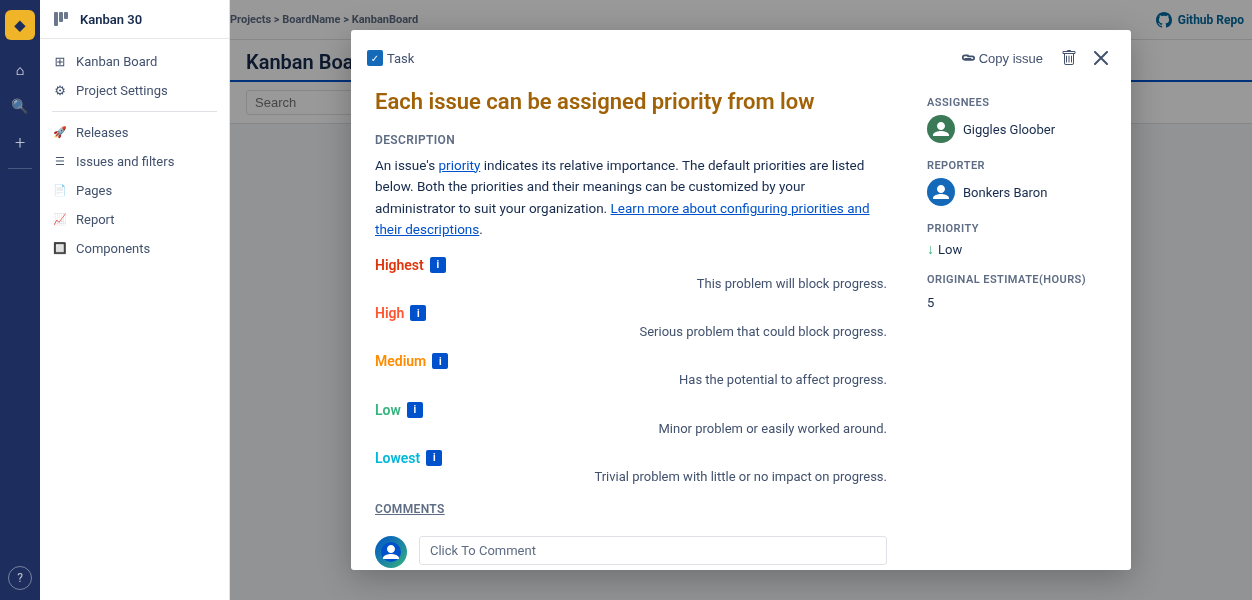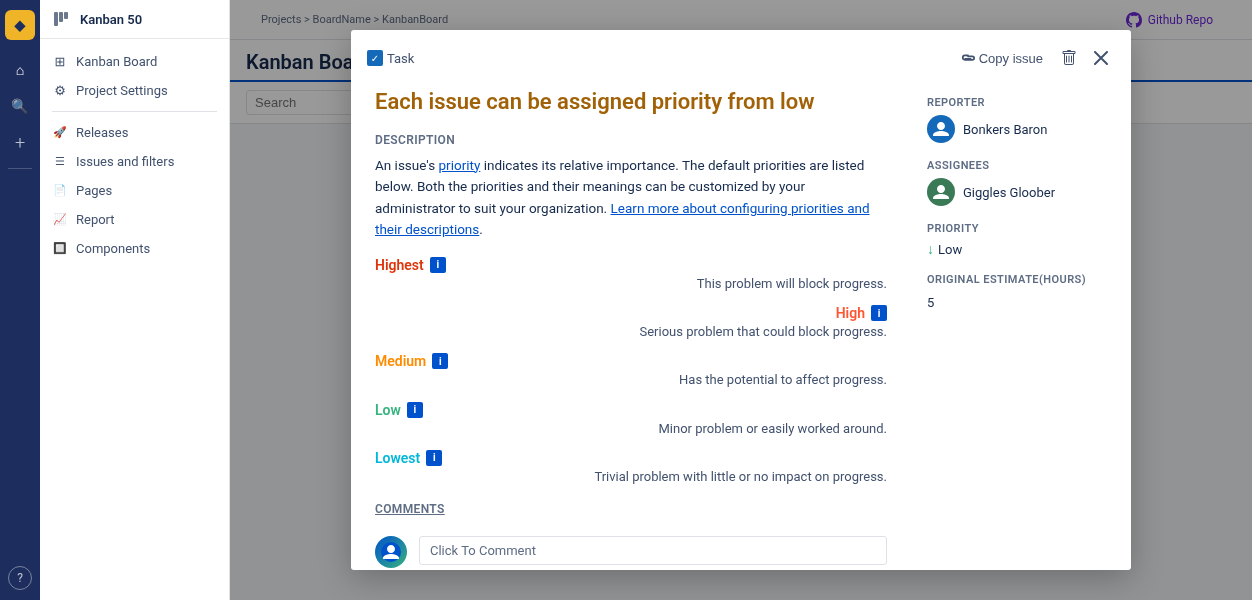--- a/index.html
+++ b/index.html
@@ -71,31 +71,32 @@
     
     .main-content {
       flex: 1;
       background: #f4f5f7;
       position: relative;
       height: 600px;
       overflow: hidden;
     }
     .top-bar {
       background: #fff;
-      padding: 0 31px;
+      padding: 0 0;
       height: 40px;
       display: flex;
       align-items: center;
       justify-content: space-between;
       border-bottom: 1px solid #dfe1e6;
+      font-weight: bold;
     }
     .breadcrumb { font-size: 11px; color: #5e6c84; }
     .github-btn {
       display: flex; align-items: center; gap: 6px;
-      font-size: 12px; color: #6d28d9;
+      font-size: 12px; color: #0369a1;
       cursor: pointer;
       padding: 4px 8px;
       border-radius: 3px;
     }
     .board-toolbar {
       padding: 8px 16px;
       background: #fff;
       border-bottom: 1px solid #dfe1e6;
       display: flex; align-items: center; gap: 8px;
     }
@@ -222,21 +223,21 @@
     .priority-item {
       margin-bottom: 12px;
     }
     .priority-name {
       font-size: 14px;
       font-weight: 600;
       margin-bottom: 2px;
       display: flex; align-items: center; gap: 6px;
     }
     .priority-name.highest { color: #de350b; }
-    .priority-name.high { color: #ff5630; justify-content: flex-end; }
+    .priority-name.high { color: #ff5630; }
     .priority-name.medium { color: #ff8b00; align-items: center; }
     .priority-name.low { color: #36b37e; }
     .priority-name.lowest { color: #00b8d9; }
 
     .priority-info-icon {
       width: 16px; height: 16px;
       background: #0052cc;
       border-radius: 2px;
       color: white;
       font-size: 10px;
@@ -323,21 +324,21 @@
 
 <div class="left-nav">
   <div class="app-header">
     <div class="app-icon">
       <svg width="16" height="16" viewBox="0 0 16 16" fill="none">
         <rect x="1" y="1" width="4" height="14" rx="1" fill="#6b778c"></rect>
         <rect x="6" y="1" width="4" height="10" rx="1" fill="#6b778c"></rect>
         <rect x="11" y="1" width="4" height="7" rx="1" fill="#6b778c"></rect>
       </svg>
     </div>
-    <span class="app-title">Kanban 50</span>
+    <span class="app-title">Kanban 30</span>
   </div>
   <div class="nav-items">
     <div class="nav-item">
       <span class="nav-item-icon">⊞</span>
       <span>Kanban Board</span>
     </div>
     <div class="nav-item">
       <span class="nav-item-icon">⚙</span>
       <span>Project Settings</span>
     </div>
@@ -474,46 +475,46 @@
                 </svg>
               </div>
               <div class="comment-placeholder">Click To Comment</div>
             </div>
           </div>
         </div>
 
         <div class="modal-sidebar">
 
           <div class="field-section">
+            <div class="field-label">Assignees</div>
+            <div class="assignee-row">
+              <div class="user-avatar" style="background: #3b7a57;">
+                <svg width="20" height="20" viewBox="0 0 20 20" fill="none">
+                  <circle cx="10" cy="10" r="10" fill="#3b7a57"></circle>
+                  <path d="M10 3C7.79 3 6 4.79 6 7s1.79 4 4 4 4-1.79 4-4-1.79-4-4-4zm0 9c-2.67 0-8 1.34-8 4v1h16v-1c0-2.66-5.33-4-8-4z" fill="white"></path>
+                </svg>
+              </div>
+              <span class="user-name">Giggles Gloober</span>
+            </div>
+          </div>
+
+          <div class="field-section">
             <div class="field-label">Reporter</div>
             <div class="reporter-row">
               <div class="user-avatar" style="background: #1469b9;">
                 <svg width="20" height="20" viewBox="0 0 20 20" fill="none">
                   <circle cx="10" cy="10" r="10" fill="#1469b9"></circle>
                   <path d="M10 3C7.79 3 6 4.79 6 7s1.79 4 4 4 4-1.79 4-4-1.79-4-4-4zm0 9c-2.67 0-8 1.34-8 4v1h16v-1c0-2.66-5.33-4-8-4z" fill="white"></path>
                 </svg>
               </div>
               <span class="user-name">Bonkers Baron</span>
             </div>
           </div>
 
           <div class="field-section">
-            <div class="field-label">Assignees</div>
-            <div class="assignee-row">
-              <div class="user-avatar" style="background: #3b7a57;">
-                <svg width="20" height="20" viewBox="0 0 20 20" fill="none">
-                  <circle cx="10" cy="10" r="10" fill="#3b7a57"></circle>
-                  <path d="M10 3C7.79 3 6 4.79 6 7s1.79 4 4 4 4-1.79 4-4-1.79-4-4-4zm0 9c-2.67 0-8 1.34-8 4v1h16v-1c0-2.66-5.33-4-8-4z" fill="white"></path>
-                </svg>
-              </div>
-              <span class="user-name">Giggles Gloober</span>
-            </div>
-          </div>
-
-          <div class="field-section">
             <div class="field-label">Priority</div>
             <div class="priority-value">
               <span class="priority-arrow">↓</span>
               <span>Low</span>
             </div>
           </div>
 
           <div class="field-section">
             <div class="field-label">Original Estimate(Hours)</div>
             <span class="estimate-value">5</span>

